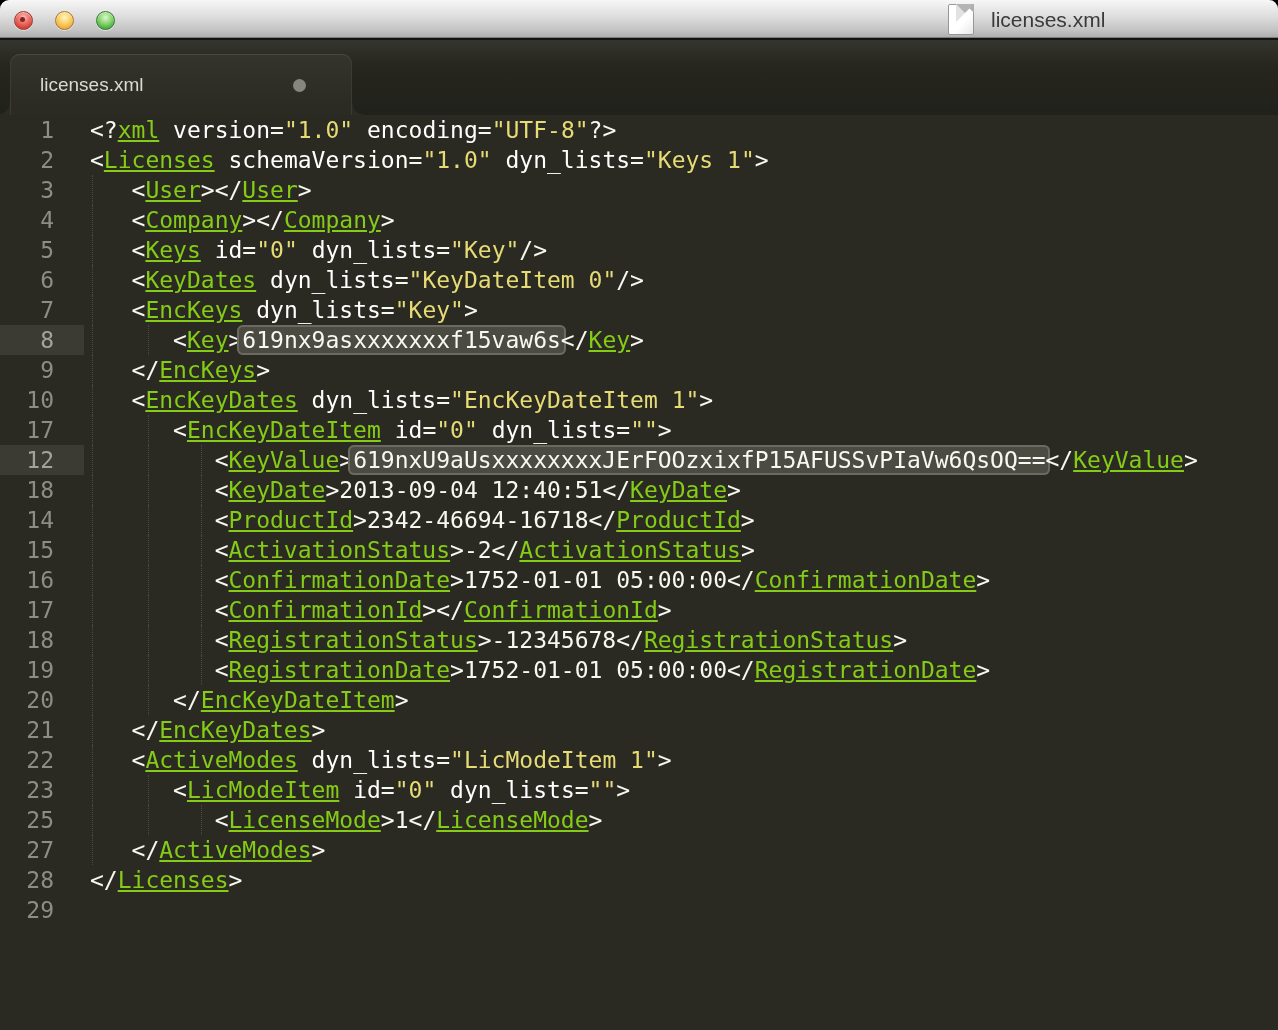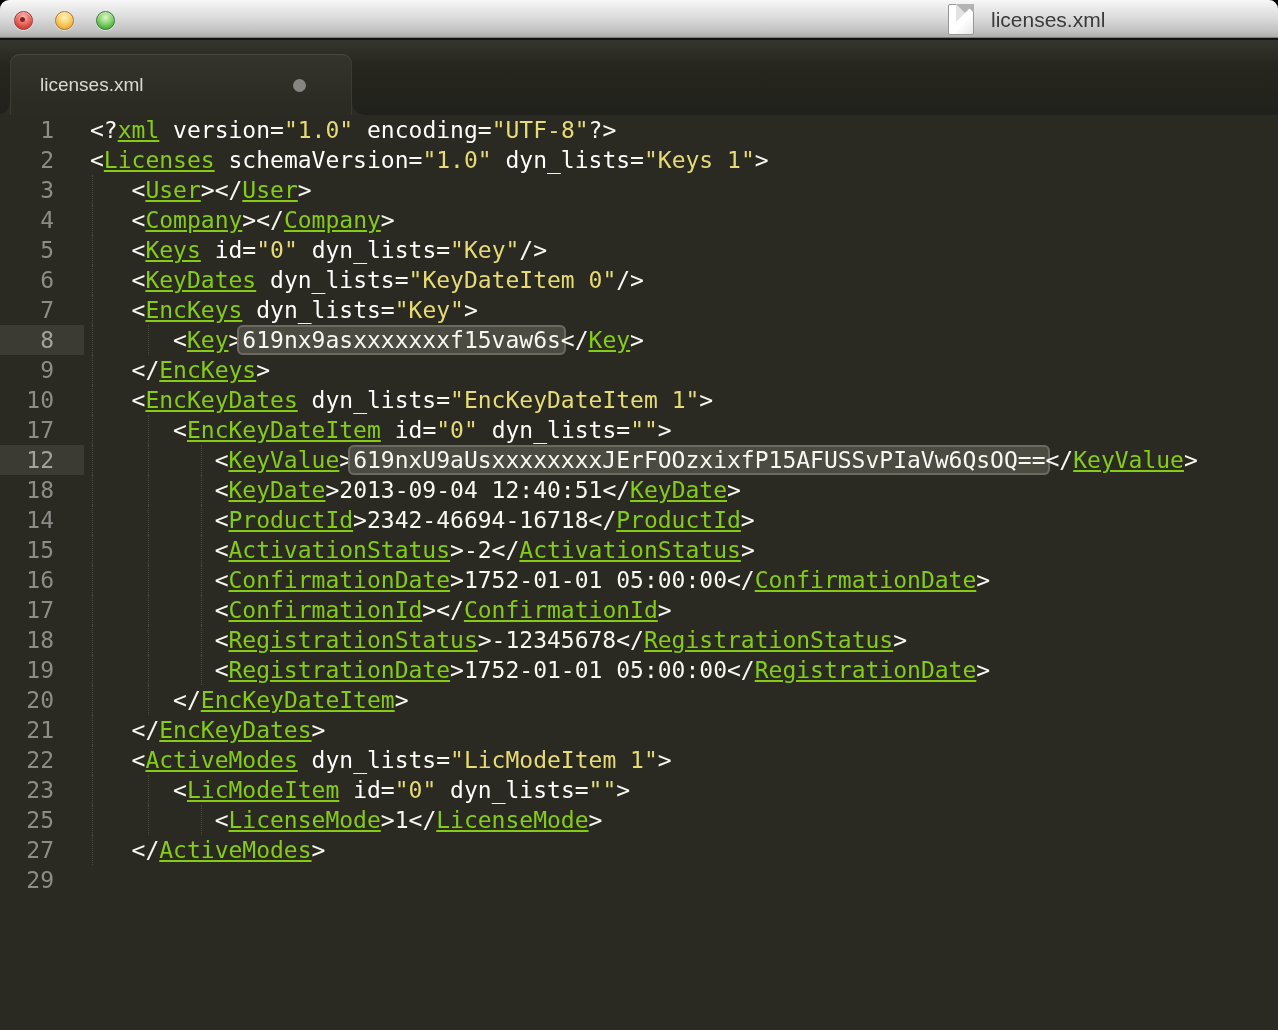--- a/index.html
+++ b/index.html
@@ -237,19 +237,23 @@
           <span class="guide" style="left: 201px;"></span>
           <span class="gutter">25</span>
           <span class="code"><span class="c-p">         </span><span class="c-p">&lt;</span><span class="c-t">LicenseMode</span><span class="c-p">&gt;</span><span class="c-v">1</span><span class="c-p">&lt;/</span><span class="c-t">LicenseMode</span><span class="c-p">&gt;</span></span>
         </div>
         <div class="row">
           <span class="guide" style="left: 92px;"></span>
           <span class="gutter">27</span>
           <span class="code"><span class="c-p">   </span><span class="c-p">&lt;/</span><span class="c-t">ActiveModes</span><span class="c-p">&gt;</span></span>
         </div>
         <div class="row">
+          <span class="gutter">28</span>
+          <span class="code"><span class="c-p"></span><span class="c-p">&lt;/</span><span class="c-t">Licenses</span><span class="c-p">&gt;</span></span>
+        </div>
+        <div class="row">
           <span class="gutter">29</span>
           <span class="code"><span class="c-p"></span></span>
         </div>
       </div>
   </div>
 
 </div>
 
 </body></html>

